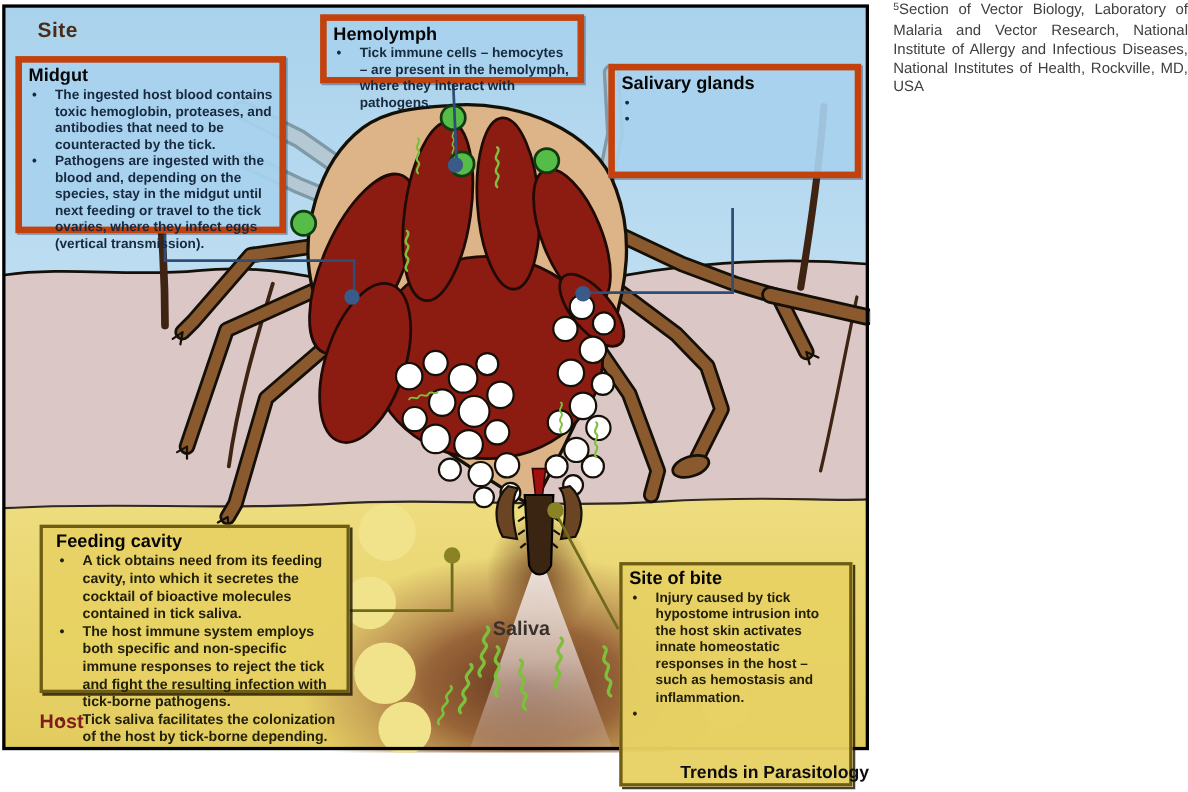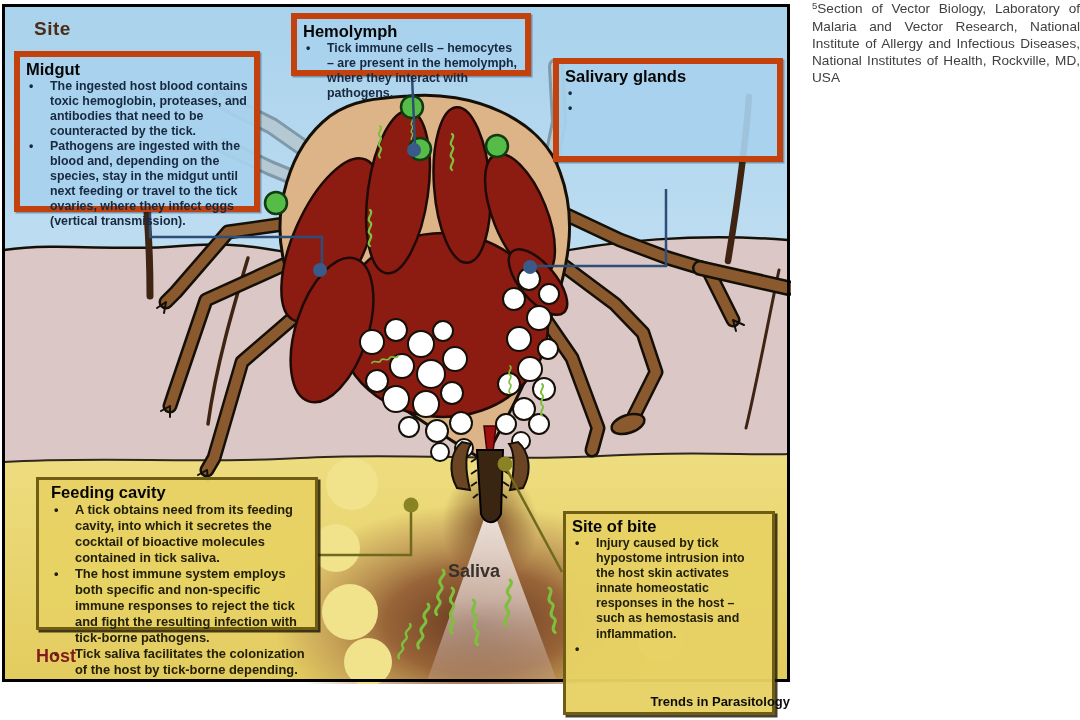--- a/index.html
+++ b/index.html
@@ -19,21 +19,21 @@
   .f-midgut .bullet{font-size:12.4px;line-height:15px;}
   .f-hemolymph .bullet{font-size:12.4px;line-height:15px;}
   .f-salivary .bullet{font-size:12.2px;line-height:14.9px;}
   .f-feeding .bullet{font-size:12.9px;line-height:16px;}
   .f-site .bullet{font-size:12.4px;line-height:15.1px;}
   
   .lbl{position:absolute;font-weight:700;}
   .lbl-tick{left:34px;top:18px;font-size:19px;color:#4a2c18;letter-spacing:.5px;}
   .lbl-host{left:36px;top:646px;font-size:18px;color:#7f1d1d;}
   .lbl-saliva{left:448px;top:561px;width:120px;text-align:left;font-size:18px;color:#37322c;}
-  .lbl-footer{left:540px;top:694px;width:250px;text-align:right;font-size:13px;color:#0d0d0d;}
+  .lbl-footer{left:540px;top:694px;width:250px;text-align:right;font-size:16px;color:#0d0d0d;}
   
   .affil{position:absolute;left:812px;top:1px;width:268px;font-size:13.6px;line-height:16.9px;
          color:#404040;text-align:justify;}
   .affil p{margin:0;}
   .sup{font-size:9.5px;position:relative;top:-4px;}
   .corr{position:absolute;left:812px;top:191px;width:268px;font-size:13.6px;line-height:17.2px;color:#161616;}
   .email{color:#2980b9;cursor:pointer;text-decoration:none;}
 </style>
 </head>
 <body>

